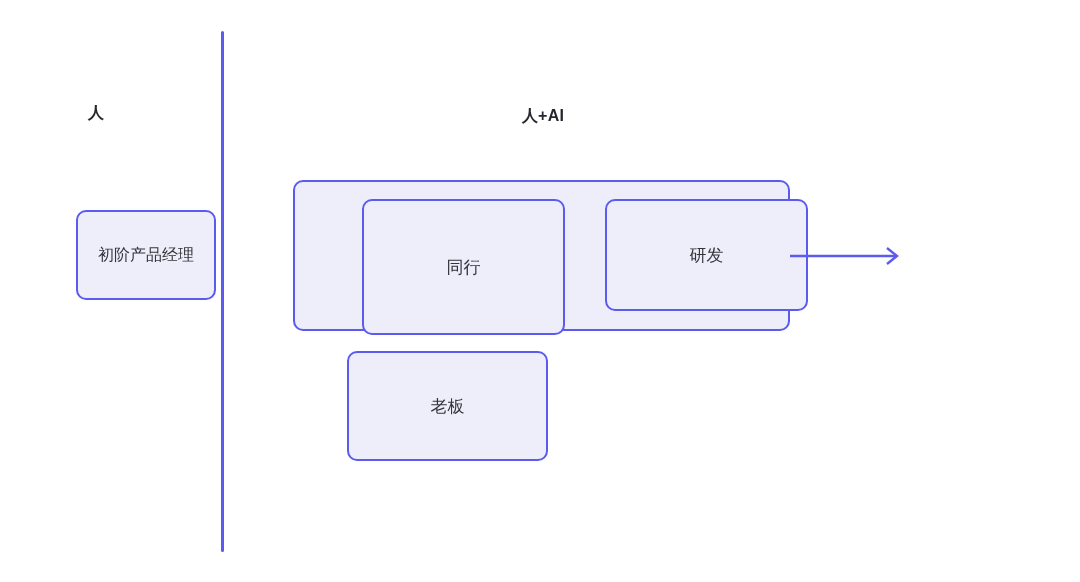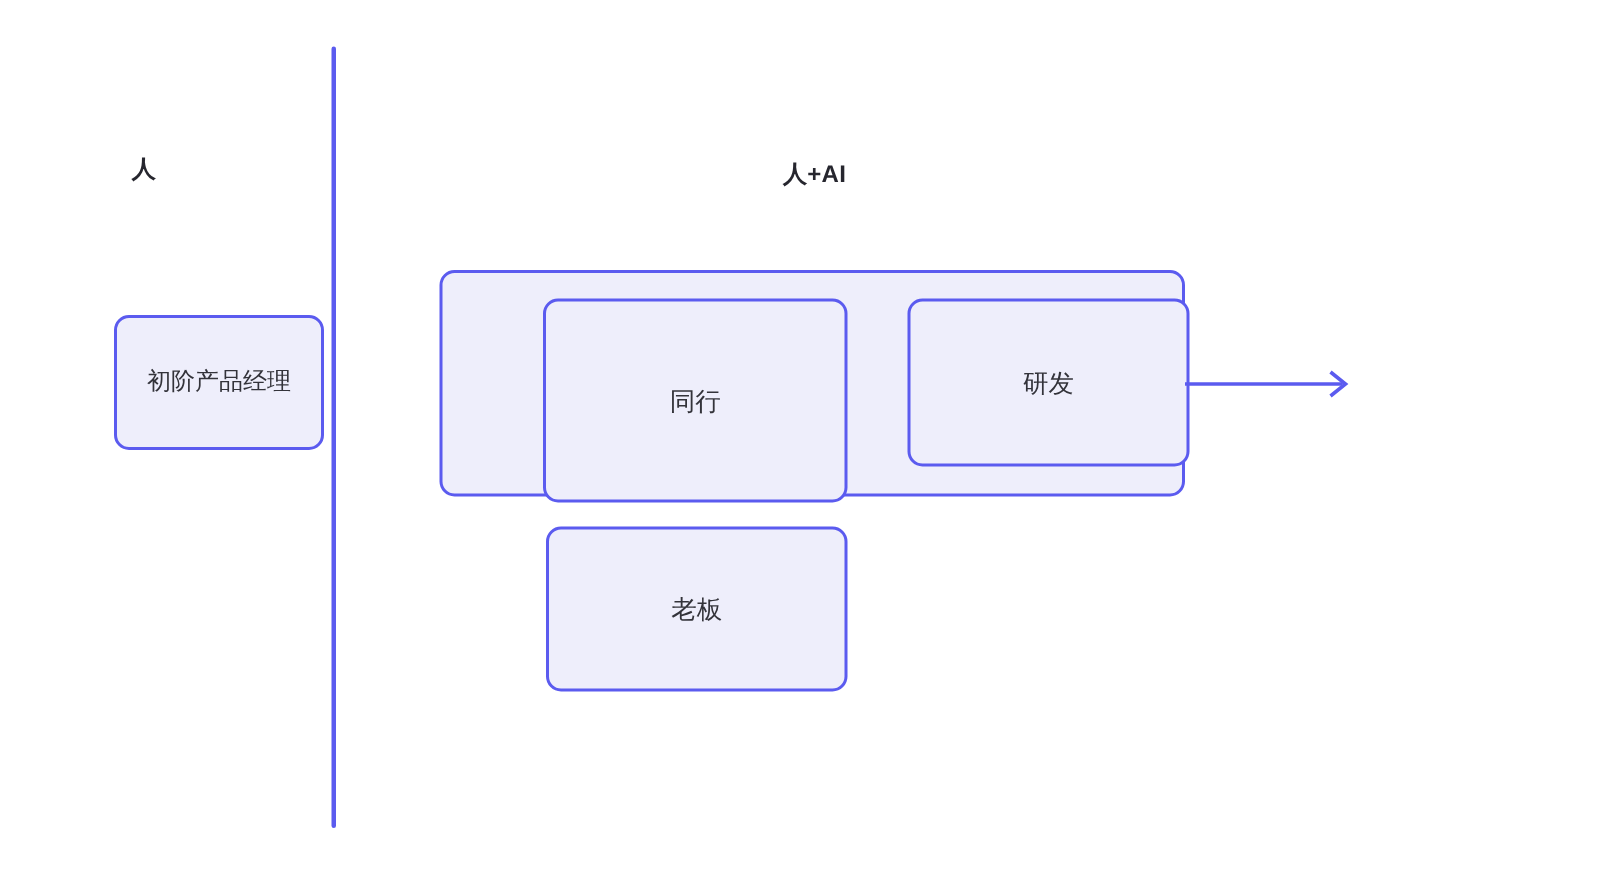--- a/index.html
+++ b/index.html
@@ -81,24 +81,24 @@
     border: 2px solid #5b5bef;
     border-radius: 10px;
   }
 
   #node-peers {
     left: 314px; top: 199px;
     width: 203px; height: 136px;
   }
   #node-rnd {
     left: 557px; top: 199px;
-    width: 188px; height: 112px;
+    width: 203px; height: 112px;
   }
   #node-boss {
-    left: 316px; top: 351px;
+    left: 299px; top: 351px;
     width: 201px; height: 110px;
   }
   #node-fullstack {
     left: 898px; top: 209px;
     width: 155px; height: 91px;
   }
 
   
   #arrow-to-fullstack {
     position: absolute;

